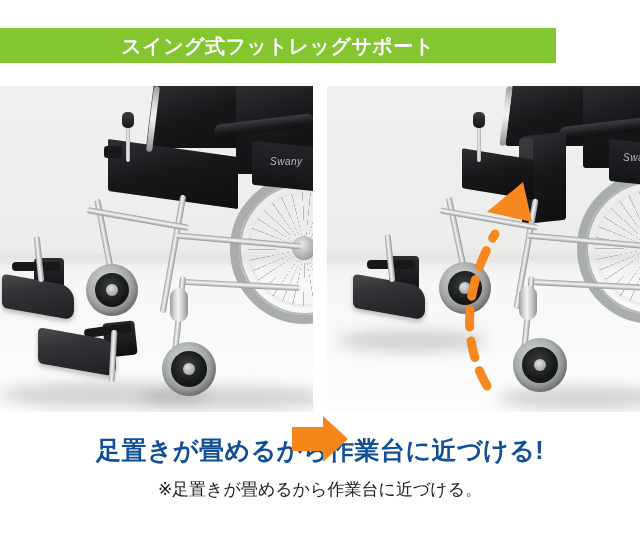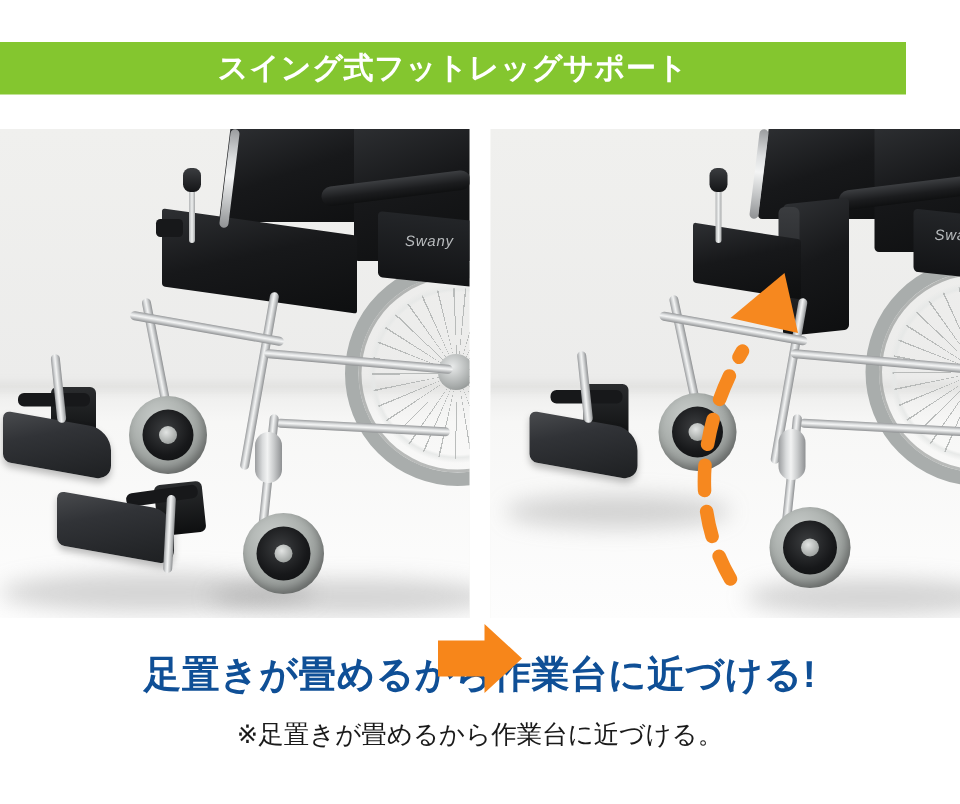--- a/index.html
+++ b/index.html
@@ -13,21 +13,21 @@
     font-family: "Liberation Sans", "DejaVu Sans", sans-serif;
     overflow: hidden;
     position: relative;
   }
 
   
   .banner {
     position: absolute;
     left: 0;
     top: 28px;
-    width: 604px;
+    width: 556px;
     height: 35px;
     background: #84c62f;
     display: flex;
     align-items: center;
     justify-content: center;
   }
   .banner-title {
     color: #ffffff;
     font-size: 20px;
     font-weight: bold;

